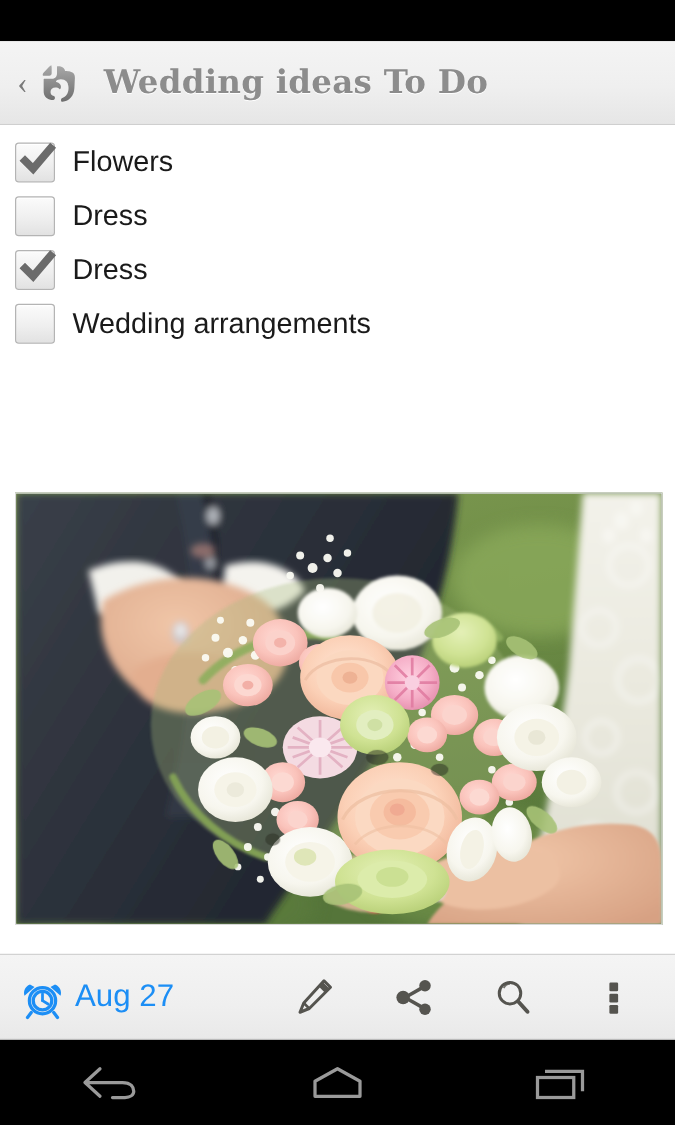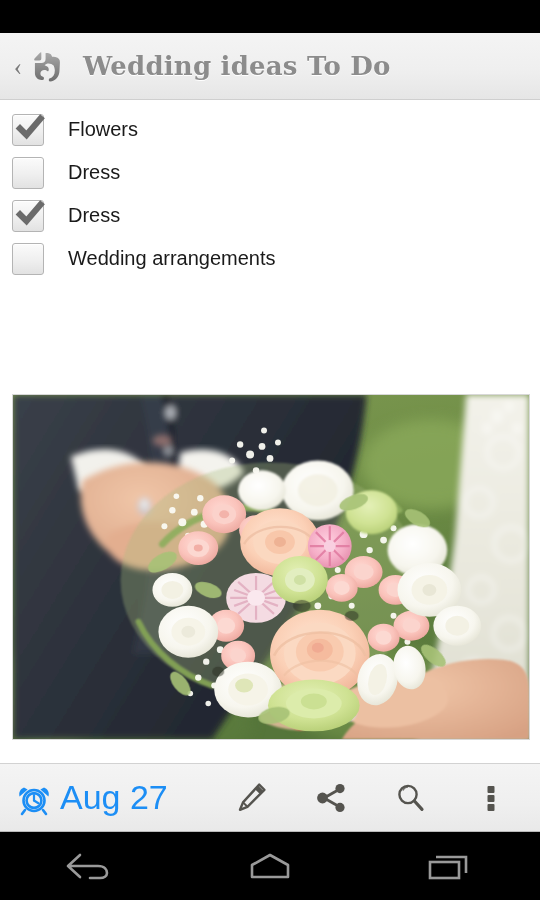--- a/index.html
+++ b/index.html
@@ -54,22 +54,22 @@
   }
   .cb{
     flex:0 0 auto; width:32px; height:32px; position:relative;
     border:1px solid #b4b4b4; border-radius:3px;
     background:linear-gradient(to bottom,#fbfbfb 0%,#efefef 55%,#e2e2e2 100%);
     box-shadow:inset 0 1px 0 rgba(255,255,255,.9);
     cursor:pointer;
   }
   .cb svg{ position:absolute; left:-3px; top:-7px; width:40px; height:40px; display:block; }
   .todo-label{
-    margin-left:24px;
-    font-size:20px; color:#1a1a1a;
+    margin-left:14px;
+    font-size:23px; color:#1a1a1a;
     font-family:"Liberation Sans", sans-serif;
     white-space:nowrap;
   }
 
   
   .note-photo{
     position:absolute; left:12px; top:294px;
     width:518px; height:346px;
     overflow:hidden;
     border:1px solid #d8d8d8;
@@ -83,21 +83,21 @@
     background:linear-gradient(to bottom,#f4f4f4 0%,#efefef 60%,#e9e9e9 100%);
     border-top:1px solid #d2d2d2;
     border-bottom:1px solid #b9b9b9;
     display:flex; align-items:center;
   }
   .reminder{
     display:flex; align-items:center; margin-left:16px; cursor:pointer;
   }
   .reminder svg{ width:36px; height:36px; display:block; }
   .reminder-date{
-    margin-left:8px; font-size:34px; color:#1c8ef5;
+    margin-left:8px; font-size:25px; color:#1c8ef5;
     font-family:"Liberation Sans", sans-serif;
   }
   .tb-spacer{ flex:1 1 auto; }
   .tb-btn{
     width:62px; height:69px; display:flex; align-items:center;
     justify-content:center; cursor:pointer;
   }
   .tb-btn svg{ display:block; }
   .tb-gap{ width:18px; }
 

